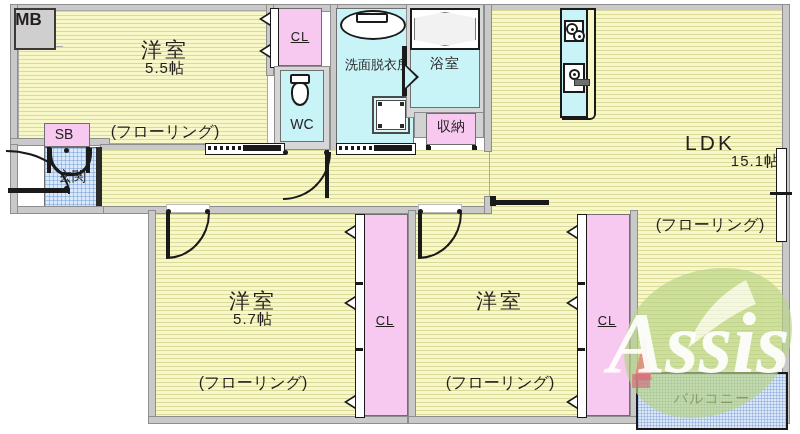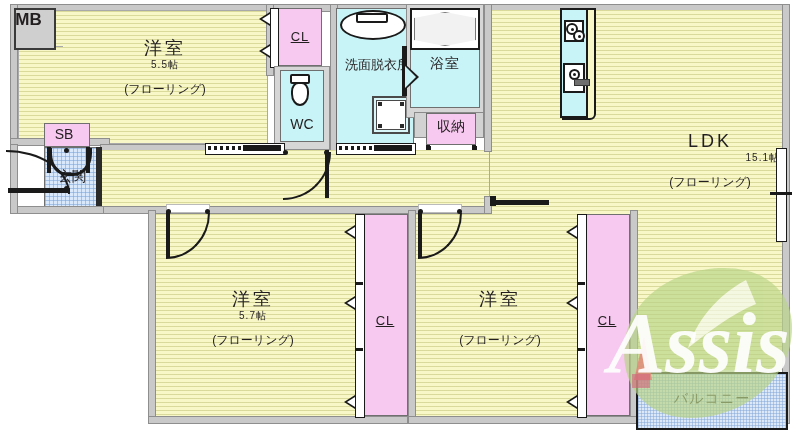--- a/index.html
+++ b/index.html
@@ -67,23 +67,23 @@
   
   .lbl {
     position: absolute;
     color: #231f20;
     text-align: center;
     line-height: 1.25;
     white-space: nowrap;
     letter-spacing: 1px;
     user-select: none;
   }
-  .lbl-room-name { font-size: 18px; letter-spacing: 3px; }
-  .lbl-room-size { font-size: 10px; letter-spacing: 1px; }
-  .lbl-room-mat  { font-size: 12px; letter-spacing: 0px; }
+  .lbl-room-name { font-size: 21px; letter-spacing: 3px; }
+  .lbl-room-size { font-size: 15px; letter-spacing: 1px; }
+  .lbl-room-mat  { font-size: 16px; letter-spacing: 0px; margin-top: 40px; }
   .lbl-small     { font-size: 14px; letter-spacing: 1px; }
   .lbl-cl        { font-size: 13px; letter-spacing: 1px; text-decoration: underline; }
   .lbl-mb        { font-size: 17px; line-height: 1.0; letter-spacing: 0px; font-weight: 600;}
   .lbl-vert      { font-size: 13px; line-height: 1.15; letter-spacing: 0px; }
 
   
   .door-leaf {
     position: absolute;
     background: #1a1a1a;
   }

